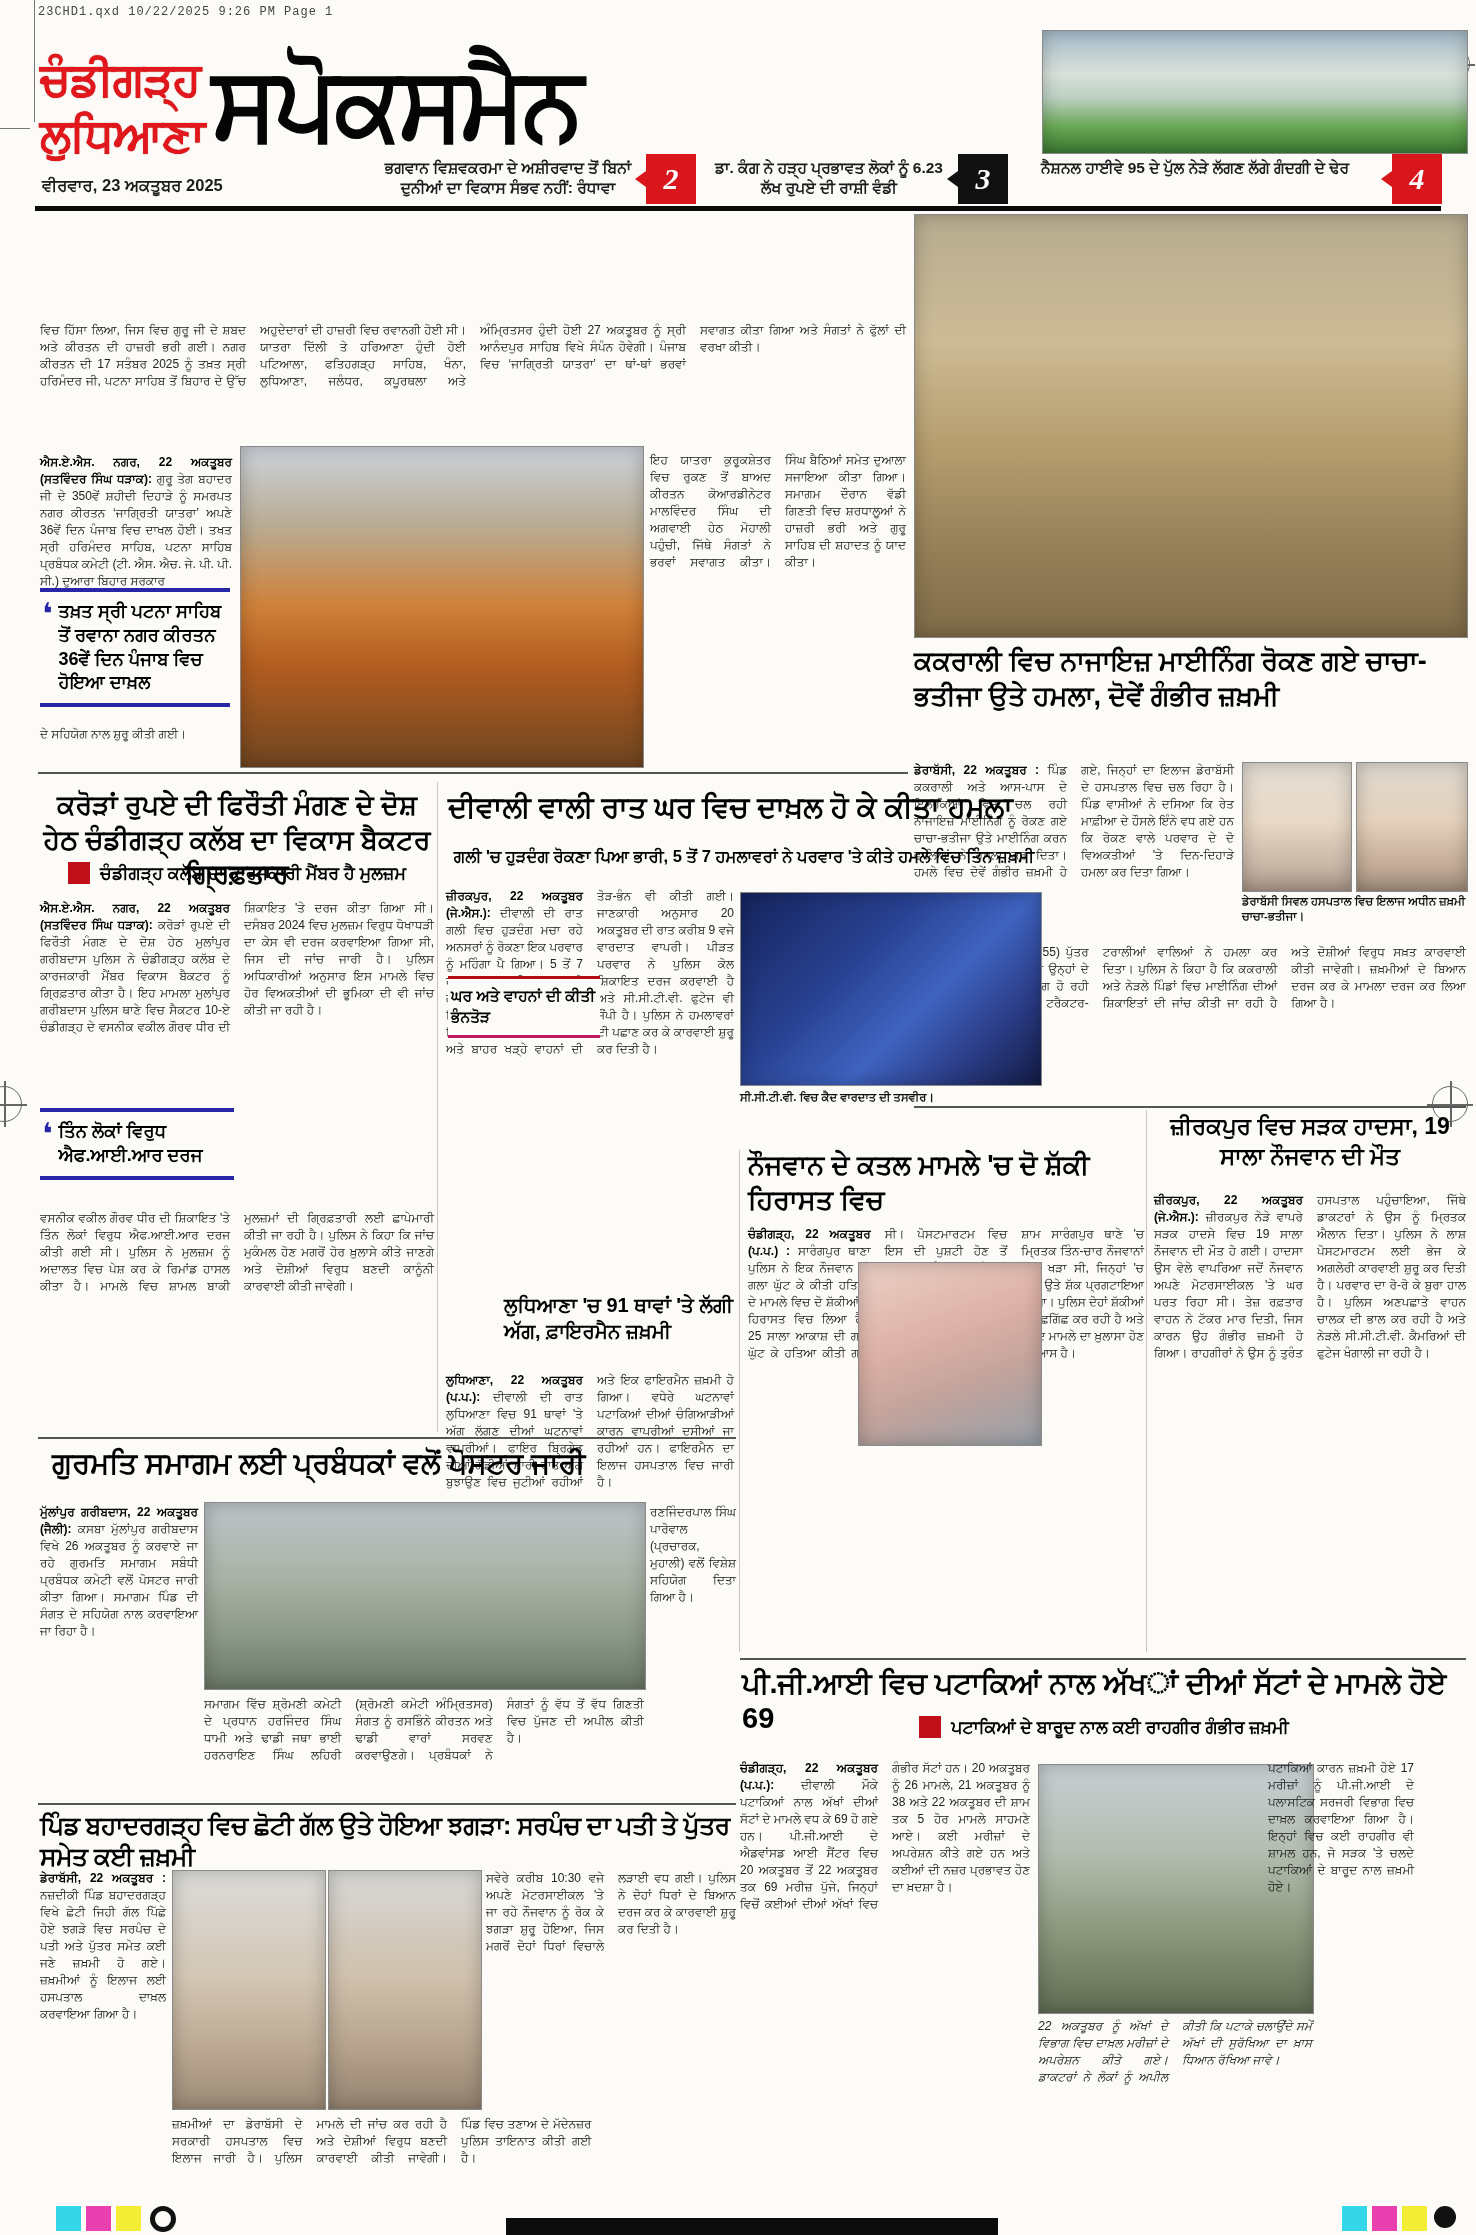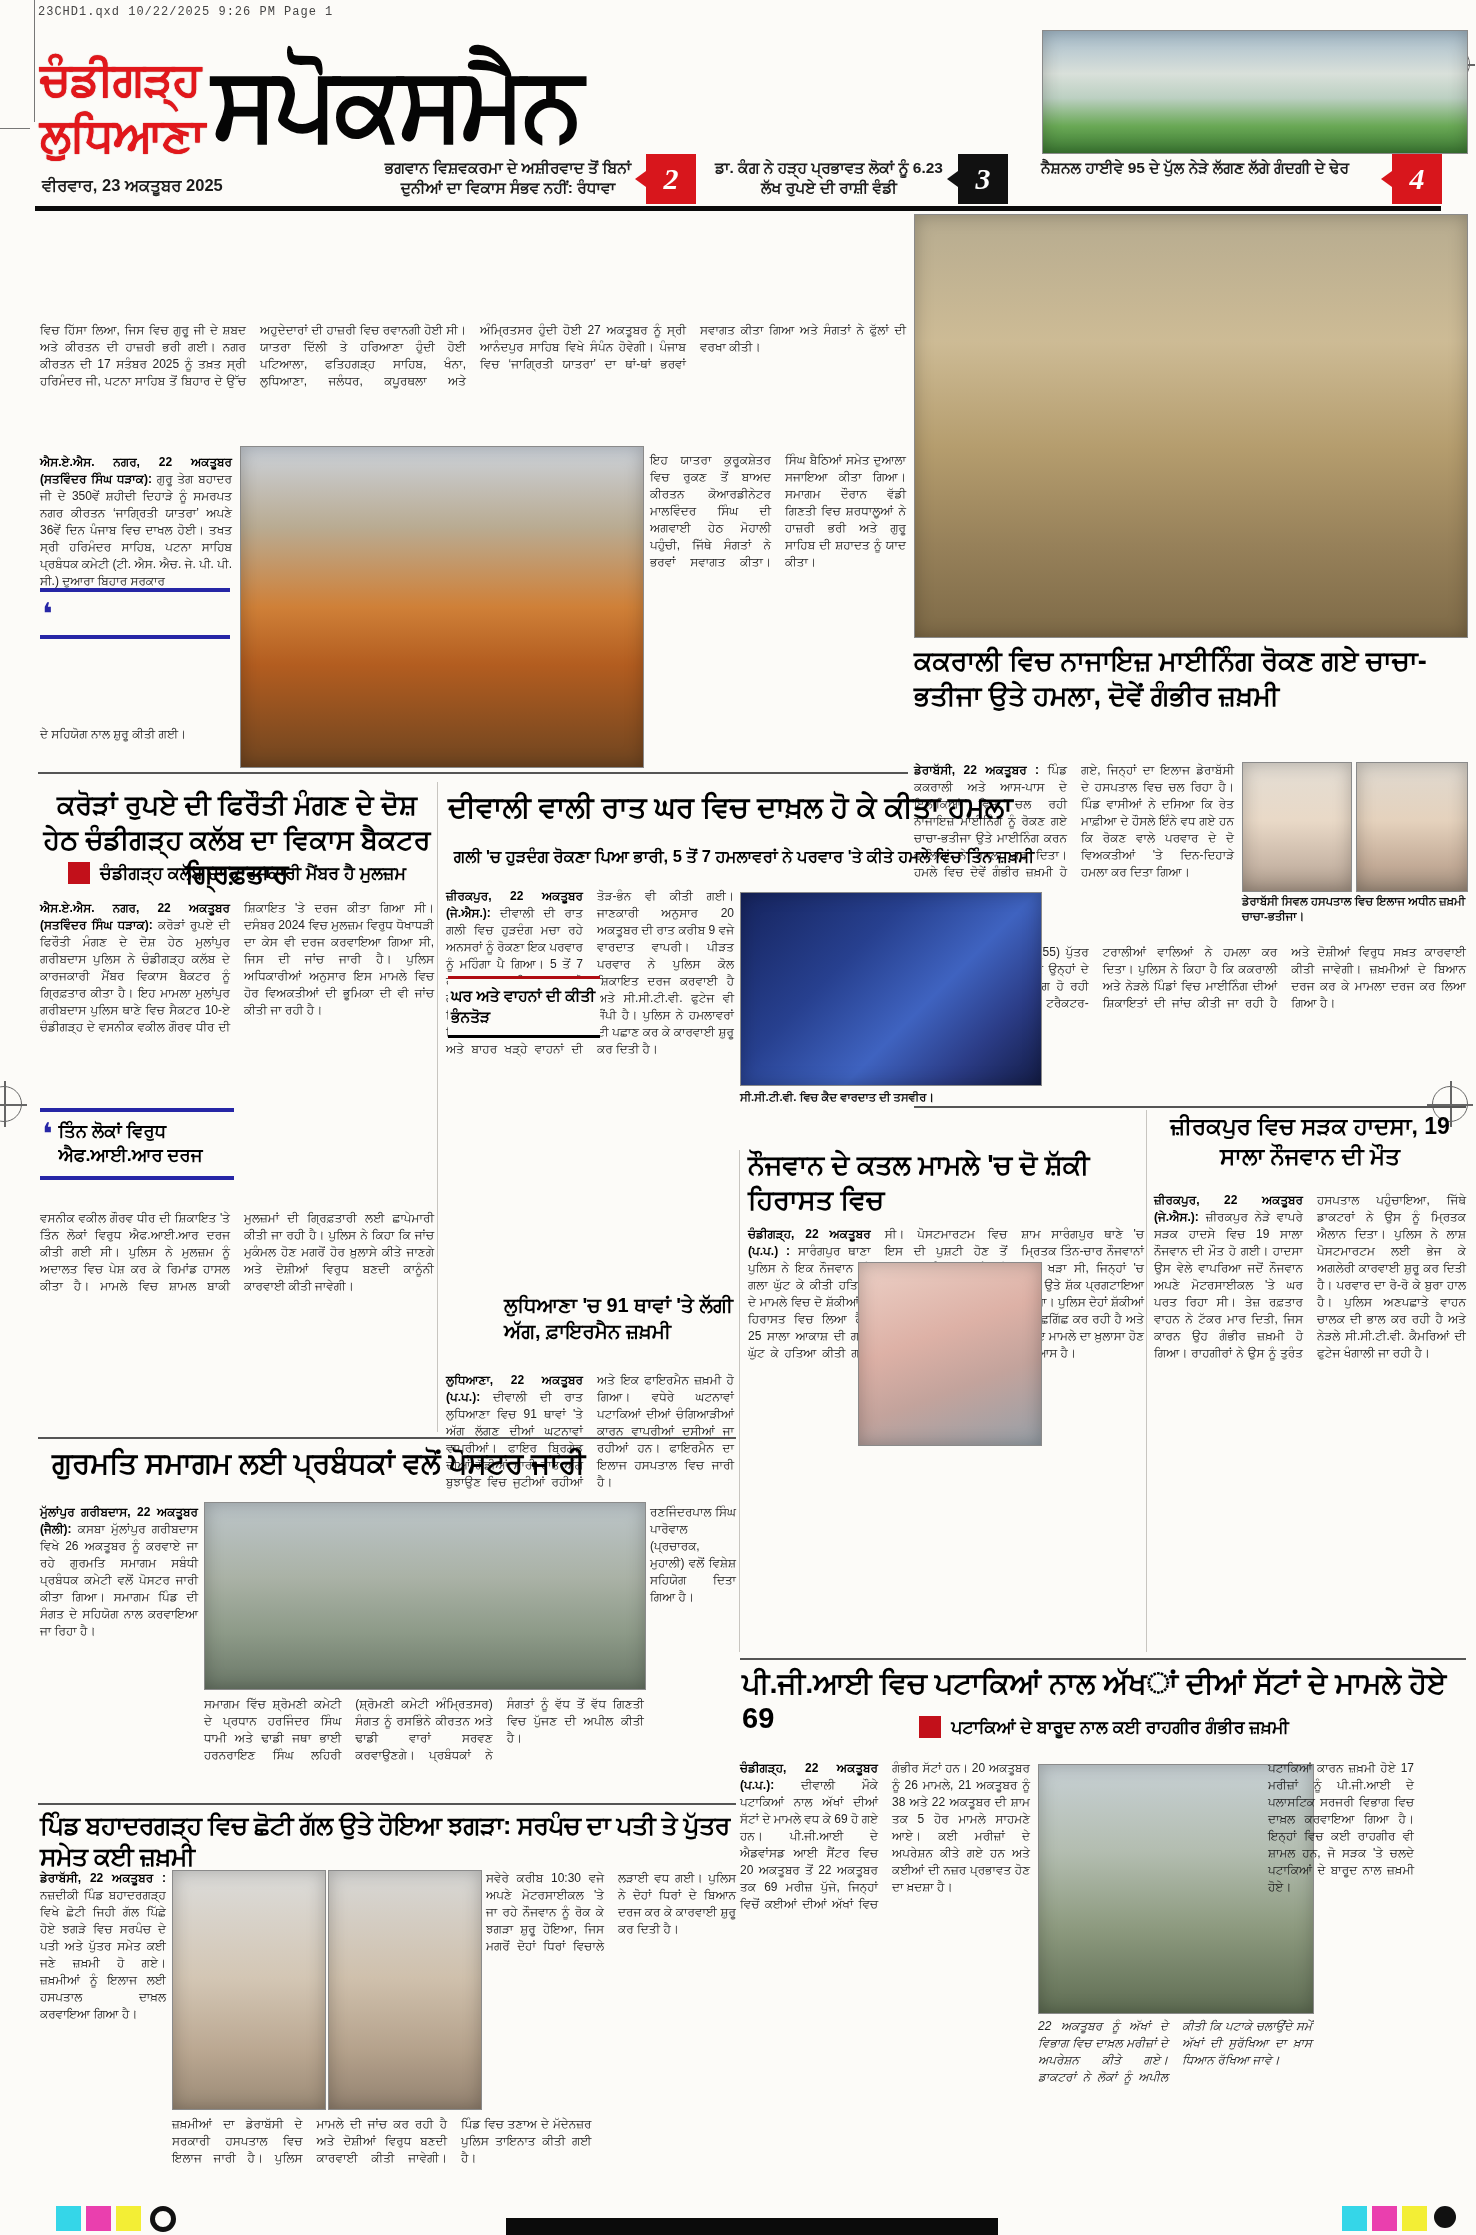--- a/index.html
+++ b/index.html
@@ -30,21 +30,21 @@
   .body-txt b{color:#000;}
   .cols2{column-count:2;column-gap:14px;}
   .cols3{column-count:3;column-gap:14px;}
   .cols4{column-count:4;column-gap:14px;}
   .pull{border-top:4px solid #2626a6;border-bottom:4px solid #2626a6;padding:8px 2px;display:flex;gap:6px;background:#fcfbf8;}
   .pull .q{color:#2626a6;font-size:30px;font-weight:800;line-height:0.9;}
   .pull .t{font-weight:800;font-size:18px;line-height:1.32;color:#000;}
   .redsub{display:flex;align-items:center;gap:10px;justify-content:center;}
   .redsub .sq{width:22px;height:22px;background:#c2101a;flex:0 0 auto;}
   .redsub .t{font-weight:800;font-size:17.5px;color:#000;}
-  .boxsub{border-top:3px solid #b00d12;border-bottom:3px solid #000000;background:#fcfbf8;
+  .boxsub{border-top:3px solid #b00d12;border-bottom:3px solid #be185d;background:#fcfbf8;
           font-weight:800;font-size:15.5px;line-height:1.35;padding:7px 3px;color:#000;}
   .ph{border:1px solid #8a8a8a;box-shadow:inset 0 0 18px rgba(0,0,0,.25);}
   .cap{font-size:11.5px;font-weight:700;line-height:1.3;color:#111;}
   .subhead{font-weight:800;font-size:16.5px;text-align:center;color:#000;line-height:1.3;}
   .reg{width:34px;height:34px;border:1.5px solid #666;border-radius:50%;}
   .reg:before,.reg:after{content:"";position:absolute;background:#666;}
   .reg:before{left:50%;top:-6px;width:1.5px;height:46px;}
   .reg:after{top:50%;left:-6px;height:1.5px;width:46px;}
   .csq{width:25px;height:25px;}
   .ring{width:16px;height:16px;border:5px solid #111;border-radius:50%;}
@@ -91,20 +91,21 @@
 
 
   <div class="abs body-txt cols4" style="left:40px;top:322px;width:866px;height:126px;">ਵਿਚ ਹਿੱਸਾ ਲਿਆ, ਜਿਸ ਵਿਚ ਗੁਰੂ ਜੀ ਦੇ ਸ਼ਬਦ ਅਤੇ ਕੀਰਤਨ ਦੀ ਹਾਜ਼ਰੀ ਭਰੀ ਗਈ। ਨਗਰ ਕੀਰਤਨ ਦੀ 17 ਸਤੰਬਰ 2025 ਨੂੰ ਤਖ਼ਤ ਸ੍ਰੀ ਹਰਿਮੰਦਰ ਜੀ, ਪਟਨਾ ਸਾਹਿਬ ਤੋਂ ਬਿਹਾਰ ਦੇ ਉੱਚ ਅਹੁਦੇਦਾਰਾਂ ਦੀ ਹਾਜ਼ਰੀ ਵਿਚ ਰਵਾਨਗੀ ਹੋਈ ਸੀ। ਯਾਤਰਾ ਦਿੱਲੀ ਤੇ ਹਰਿਆਣਾ ਹੁੰਦੀ ਹੋਈ ਪਟਿਆਲਾ, ਫਤਿਹਗੜ੍ਹ ਸਾਹਿਬ, ਖੰਨਾ, ਲੁਧਿਆਣਾ, ਜਲੰਧਰ, ਕਪੂਰਥਲਾ ਅਤੇ ਅੰਮ੍ਰਿਤਸਰ ਹੁੰਦੀ ਹੋਈ 27 ਅਕਤੂਬਰ ਨੂੰ ਸ੍ਰੀ ਆਨੰਦਪੁਰ ਸਾਹਿਬ ਵਿਖੇ ਸੰਪੰਨ ਹੋਵੇਗੀ। ਪੰਜਾਬ ਵਿਚ ‘ਜਾਗ੍ਰਿਤੀ ਯਾਤਰਾ’ ਦਾ ਥਾਂ-ਥਾਂ ਭਰਵਾਂ ਸਵਾਗਤ ਕੀਤਾ ਗਿਆ ਅਤੇ ਸੰਗਤਾਂ ਨੇ ਫੁੱਲਾਂ ਦੀ ਵਰਖਾ ਕੀਤੀ।</div>
 
   <div class="abs body-txt" style="left:40px;top:454px;width:192px;height:128px;">
     <b>ਐਸ.ਏ.ਐਸ. ਨਗਰ, 22 ਅਕਤੂਬਰ (ਸਤਵਿੰਦਰ ਸਿੰਘ ਧੜਾਕ):</b>
     <span>ਗੁਰੂ ਤੇਗ ਬਹਾਦਰ ਜੀ ਦੇ 350ਵੇਂ ਸ਼ਹੀਦੀ ਦਿਹਾੜੇ ਨੂੰ ਸਮਰਪਤ ਨਗਰ ਕੀਰਤਨ ‘ਜਾਗ੍ਰਿਤੀ ਯਾਤਰਾ’ ਅਪਣੇ 36ਵੇਂ ਦਿਨ ਪੰਜਾਬ ਵਿਚ ਦਾਖਲ ਹੋਈ। ਤਖਤ ਸ੍ਰੀ ਹਰਿਮੰਦਰ ਸਾਹਿਬ, ਪਟਨਾ ਸਾਹਿਬ ਪ੍ਰਬੰਧਕ ਕਮੇਟੀ (ਟੀ. ਐਸ. ਐਚ. ਜੇ. ਪੀ. ਪੀ. ਸੀ.) ਦੁਆਰਾ ਬਿਹਾਰ ਸਰਕਾਰ</span>
   </div>
   <div class="abs pull" style="left:40px;top:588px;width:186px;">
     <span class="q">❛</span>
+    <span class="t">ਤਖ਼ਤ ਸ੍ਰੀ ਪਟਨਾ ਸਾਹਿਬ ਤੋਂ ਰਵਾਨਾ ਨਗਰ ਕੀਰਤਨ 36ਵੇਂ ਦਿਨ ਪੰਜਾਬ ਵਿਚ ਹੋਇਆ ਦਾਖ਼ਲ</span>
   </div>
   <div class="abs body-txt" style="left:40px;top:726px;width:192px;height:40px;">ਦੇ ਸਹਿਯੋਗ ਨਾਲ ਸ਼ੁਰੂ ਕੀਤੀ ਗਈ।</div>
 
   <div class="abs ph" style="left:240px;top:446px;width:402px;height:320px;background:linear-gradient(180deg,#ccd2da 0%,#b9ab92 25%,#cf8038 50%,#b35d20 68%,#6f4520 100%);"></div>
 
   <div class="abs body-txt cols2" style="left:650px;top:452px;width:256px;height:314px;">ਇਹ ਯਾਤਰਾ ਕੁਰੂਕਸ਼ੇਤਰ ਵਿਚ ਰੁਕਣ ਤੋਂ ਬਾਅਦ ਕੀਰਤਨ ਕੋਆਰਡੀਨੇਟਰ ਮਾਲਵਿੰਦਰ ਸਿੰਘ ਦੀ ਅਗਵਾਈ ਹੇਠ ਮੋਹਾਲੀ ਪਹੁੰਚੀ, ਜਿੱਥੇ ਸੰਗਤਾਂ ਨੇ ਭਰਵਾਂ ਸਵਾਗਤ ਕੀਤਾ। ਸਿੰਘ ਬੈਠਿਆਂ ਸਮੇਤ ਦੁਆਲਾ ਸਜਾਇਆ ਕੀਤਾ ਗਿਆ। ਸਮਾਗਮ ਦੌਰਾਨ ਵੱਡੀ ਗਿਣਤੀ ਵਿਚ ਸ਼ਰਧਾਲੂਆਂ ਨੇ ਹਾਜ਼ਰੀ ਭਰੀ ਅਤੇ ਗੁਰੂ ਸਾਹਿਬ ਦੀ ਸ਼ਹਾਦਤ ਨੂੰ ਯਾਦ ਕੀਤਾ।</div>
 
   <div class="abs ph" style="left:914px;top:214px;width:552px;height:422px;background:linear-gradient(180deg,#b7ac90 0%,#cdbb95 30%,#b59d6e 55%,#97815a 78%,#7e6a47 100%);"></div>
   <div class="abs hl hl-lg" style="left:914px;top:644px;width:552px;">ਕਕਰਾਲੀ ਵਿਚ ਨਾਜਾਇਜ਼ ਮਾਈਨਿੰਗ ਰੋਕਣ ਗਏ ਚਾਚਾ-ਭਤੀਜਾ ਉਤੇ ਹਮਲਾ, ਦੋਵੇਂ ਗੰਭੀਰ ਜ਼ਖ਼ਮੀ</div>
 

